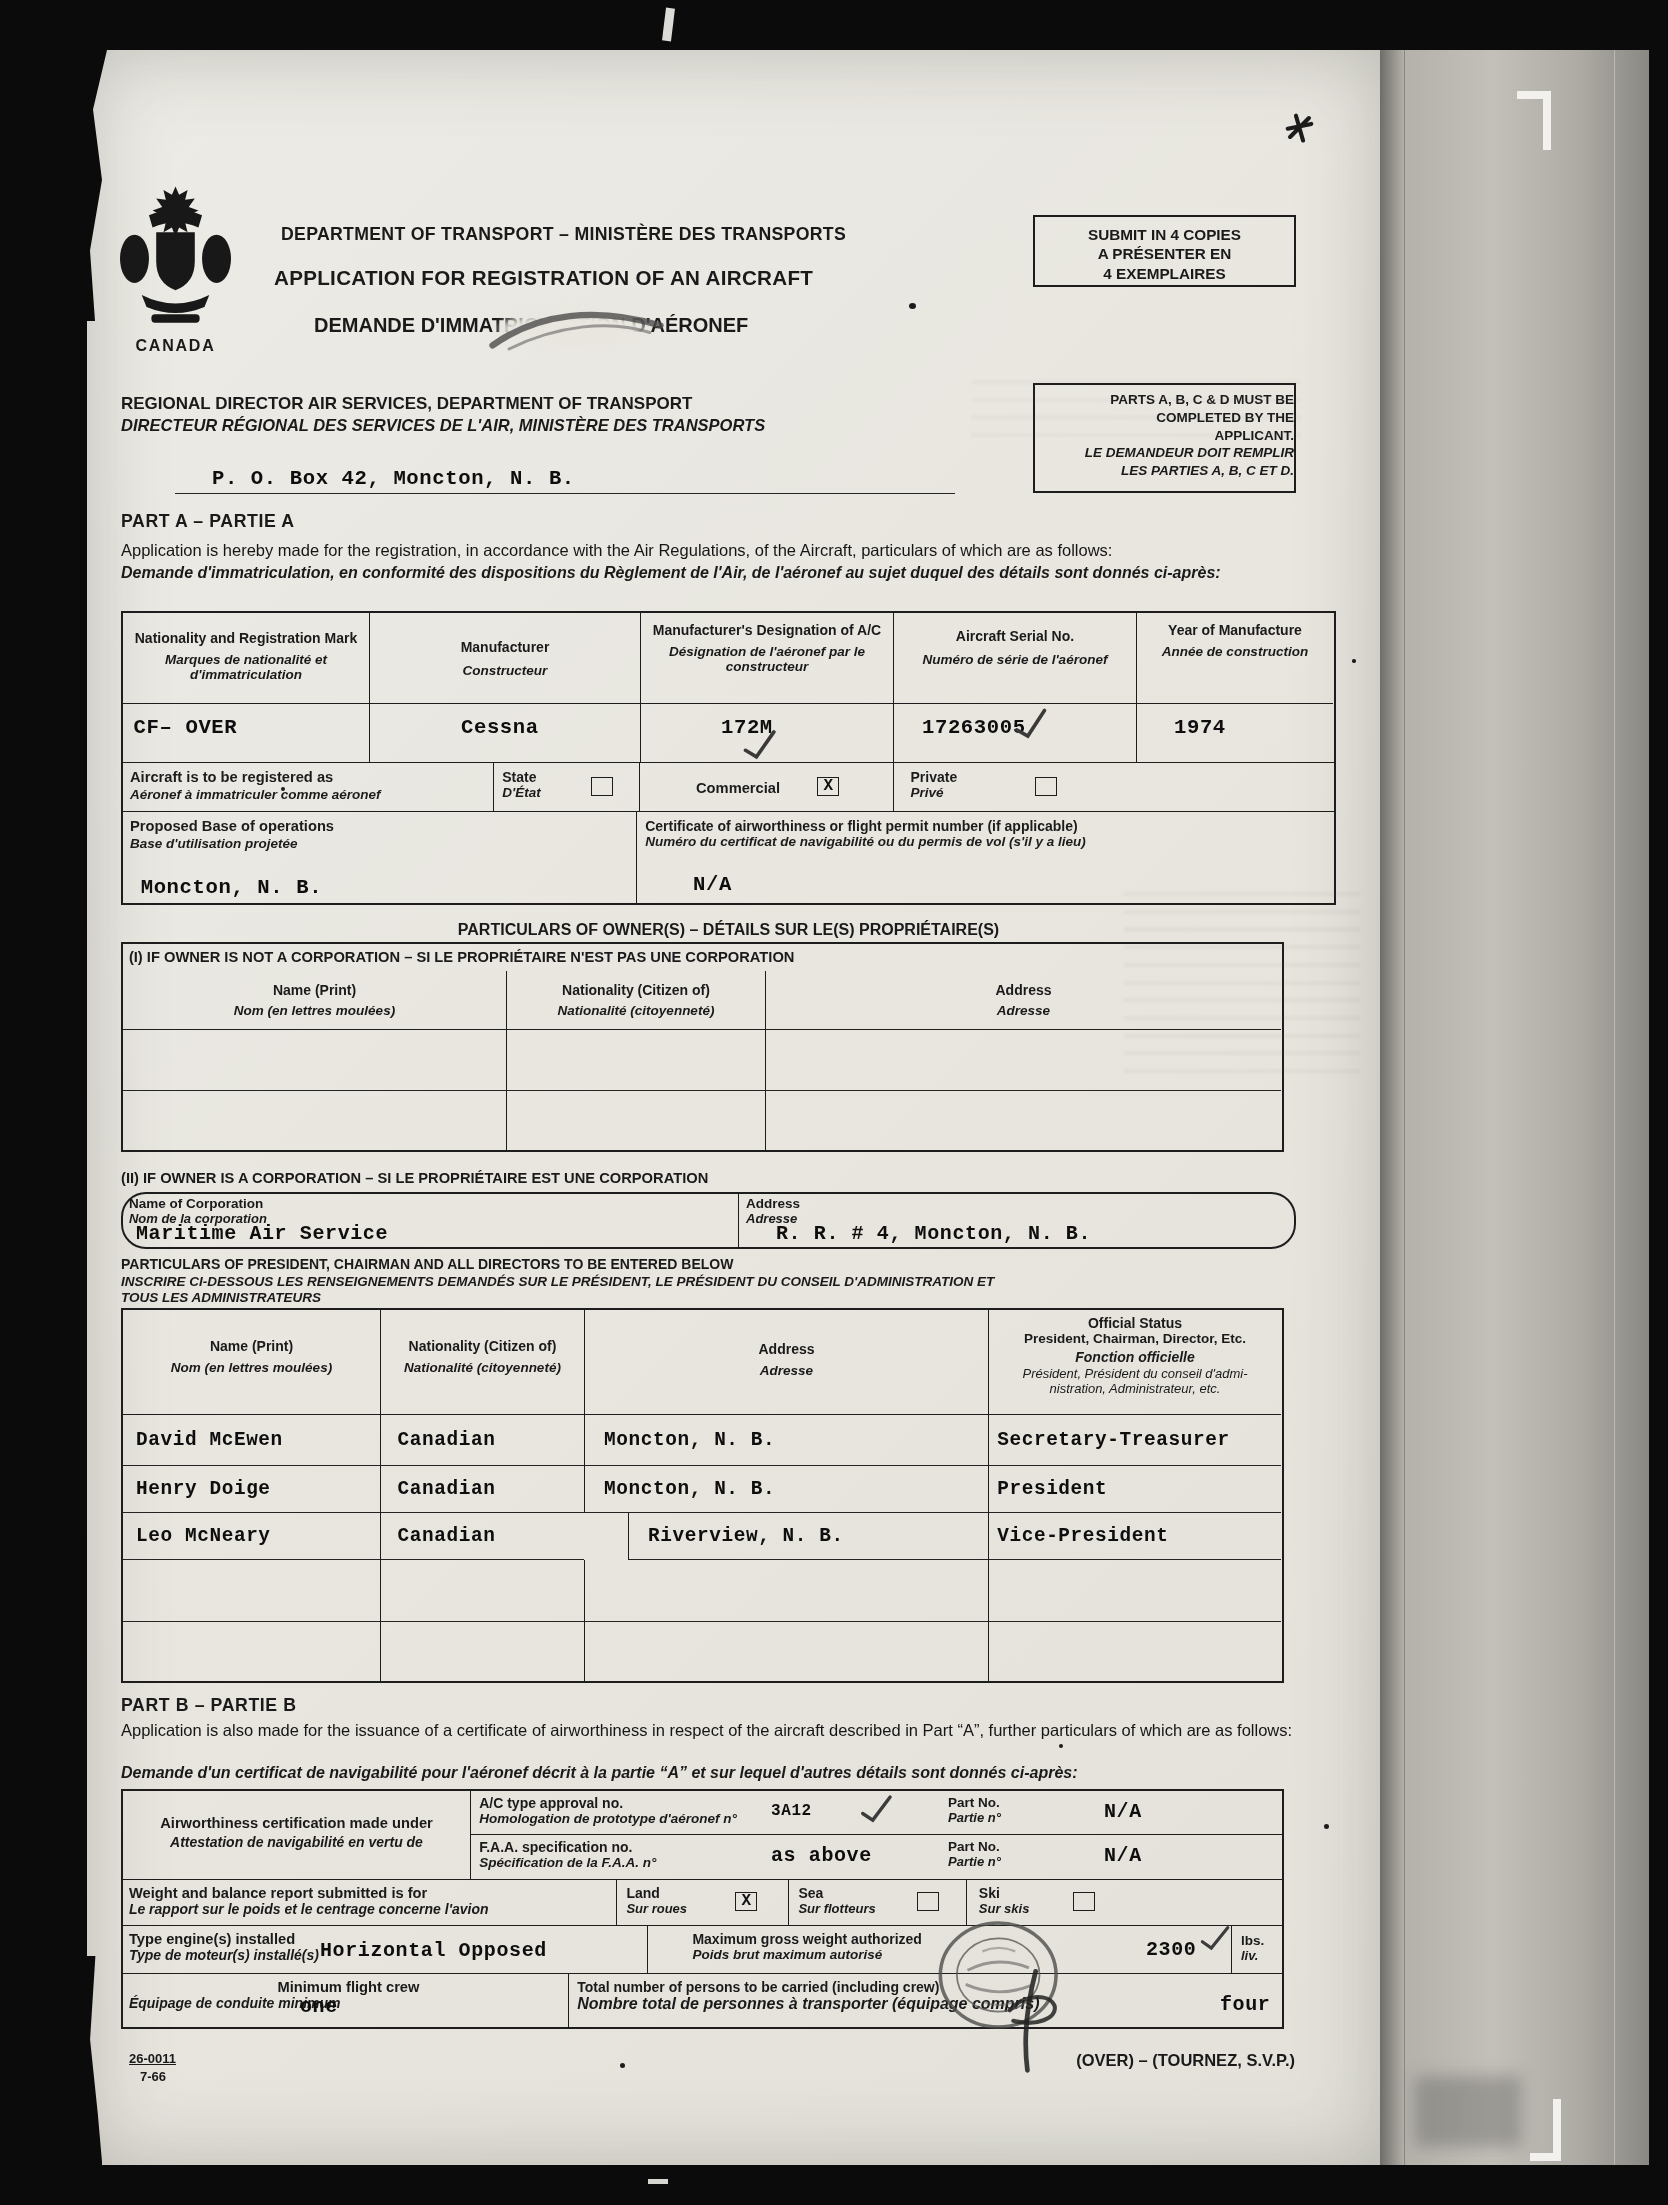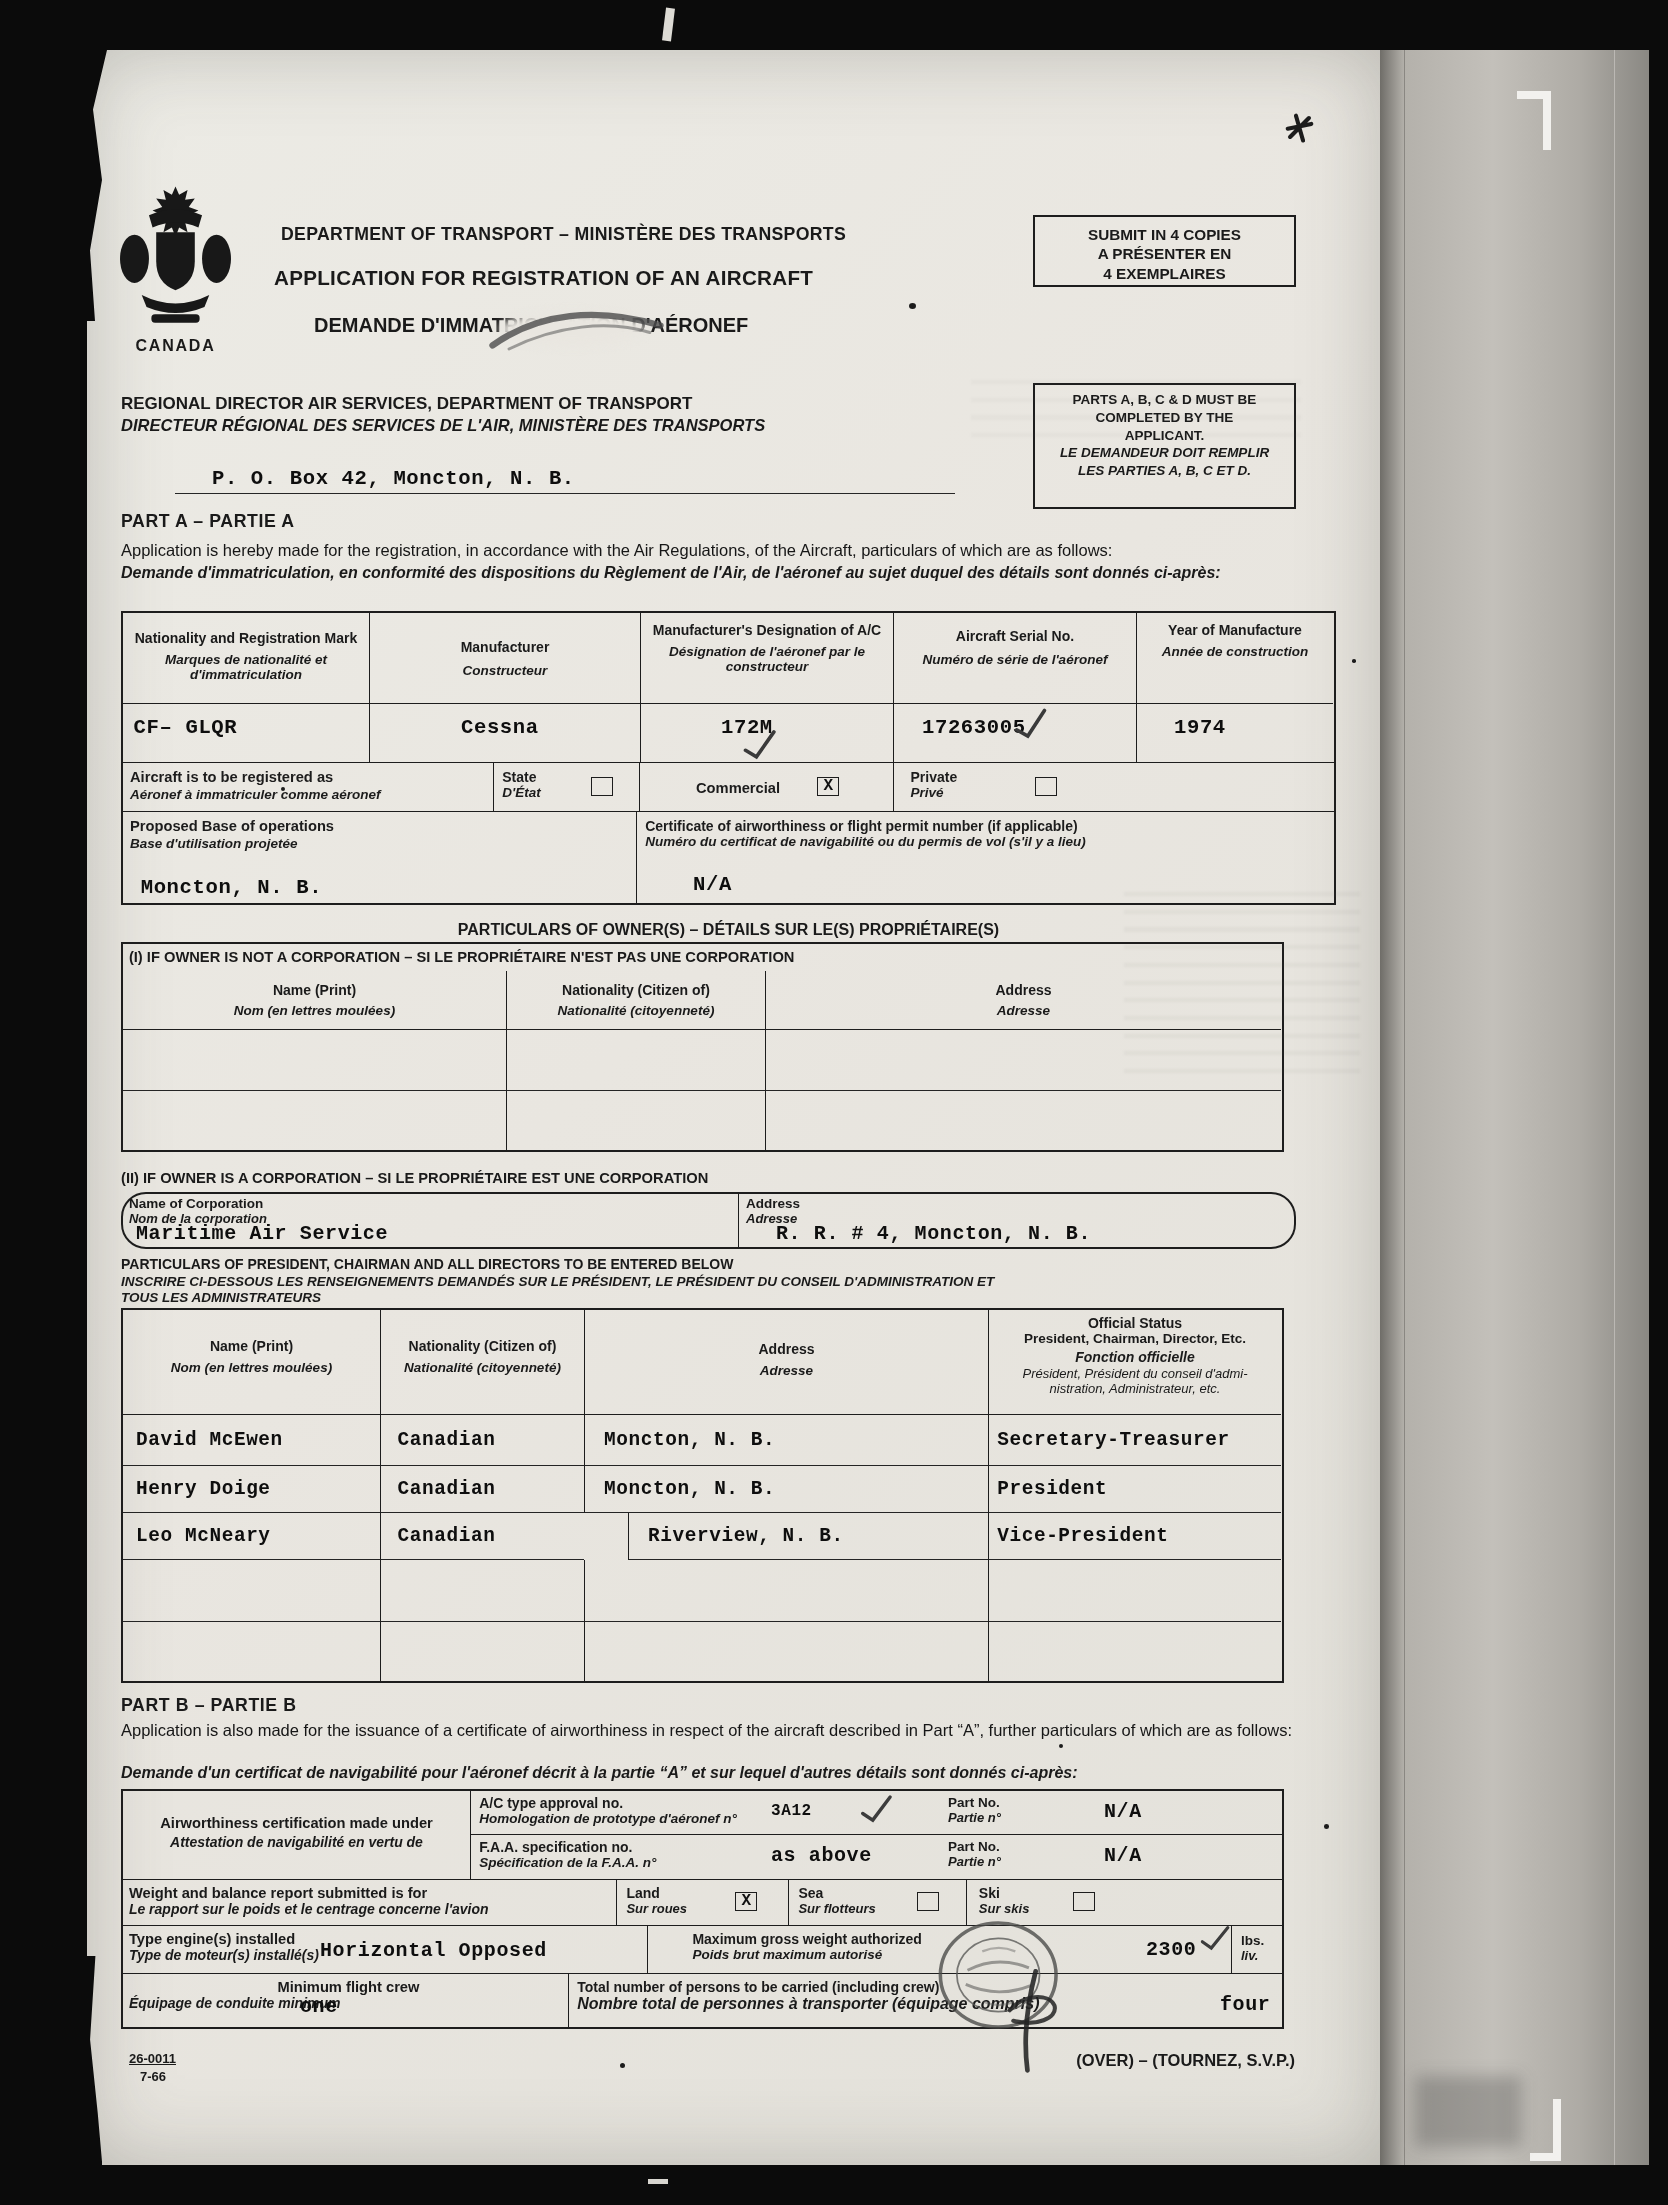--- a/index.html
+++ b/index.html
@@ -70,21 +70,21 @@
 
     <div class="abs box4" style="left:946px;top:165px;width:263px;height:72px;text-align:center;padding-top:7.7px;">
       <div class="b" style="font-size:15.3px;line-height:1.28;">SUBMIT IN 4 COPIES</div>
       <div class="b" style="font-size:15.3px;line-height:1.28;">A PRÉSENTER EN</div>
       <div class="b" style="font-size:15.3px;line-height:1.28;">4 EXEMPLAIRES</div>
     </div>
 
     <div class="abs b" style="left:34px;top:344px;font-size:17px;">REGIONAL DIRECTOR AIR SERVICES, DEPARTMENT OF TRANSPORT</div>
     <div class="abs b i" style="left:34px;top:366px;font-size:16.5px;">DIRECTEUR RÉGIONAL DES SERVICES DE L'AIR, MINISTÈRE DES TRANSPORTS</div>
 
-    <div class="abs box4" style="left:946px;top:333px;width:263px;height:126px;text-align:center;padding-top:5.9px;">
+    <div class="abs box4" style="left:946px;top:333px;width:263px;height:110px;text-align:right;padding-top:5.9px;">
       <div class="b" style="font-size:13.5px;line-height:1.32;">PARTS A, B, C &amp; D MUST BE</div>
       <div class="b" style="font-size:13.5px;line-height:1.32;">COMPLETED BY THE</div>
       <div class="b" style="font-size:13.5px;line-height:1.32;">APPLICANT.</div>
       <div class="b i" style="font-size:13.5px;line-height:1.32;">LE DEMANDEUR DOIT REMPLIR</div>
       <div class="b i" style="font-size:13.5px;line-height:1.32;">LES PARTIES A, B, C ET D.</div>
     </div>
 
     <div class="abs" style="left:88px;top:443px;width:780px;border-bottom:1.8px solid #262626;"></div>
     <div class="abs typed" style="left:125px;top:417px;">P. O. Box 42, Moncton, N. B.</div>
 
@@ -107,21 +107,21 @@
           <div class="h-fr" style="margin-top:4.7px;">Désignation de l'aéronef par le constructeur</div>
         </div>
         <div class="hc bb3 bl3 cell" style="padding-top:15.3px;">
           <div class="h-en">Aircraft Serial No.</div>
           <div class="h-fr" style="margin-top:7px;">Numéro de série de l'aéronef</div>
         </div>
         <div class="hc bb3 bl3 cell" style="padding-top:9.4px;">
           <div class="h-en">Year of Manufacture</div>
           <div class="h-fr" style="margin-top:4.7px;">Année de construction</div>
         </div>
-        <div class="cell" style="padding:11.8px 0 0 10.6px;"><span class="typed">CF– GLQR</span></div>
+        <div class="cell" style="padding:11.8px 0 0 10.6px;"><span class="typed">CF– OVER</span></div>
         <div class="cell bl3" style="padding:11.8px 0 0 91px;"><span class="typed">Cessna</span></div>
         <div class="cell bl3" style="padding:11.8px 0 0 80px;"><span class="typed">172M</span></div>
         <div class="cell bl3" style="padding:11.8px 0 0 28px;"><span class="typed">17263005</span></div>
         <div class="cell bl3" style="padding:11.8px 0 0 37px;"><span class="typed">1974</span></div>
       </div>
 
       <div class="rowflex" style="height:49px;border-top:1.8px solid #1d1d1d;">
         <div class="cell br3" style="width:371px;padding:5.9px 0 0 7px;">
           <div class="lbl2">Aircraft is to be registered as</div>
           <div class="lbl frl small">Aéronef à immatriculer comme aéronef</div>

